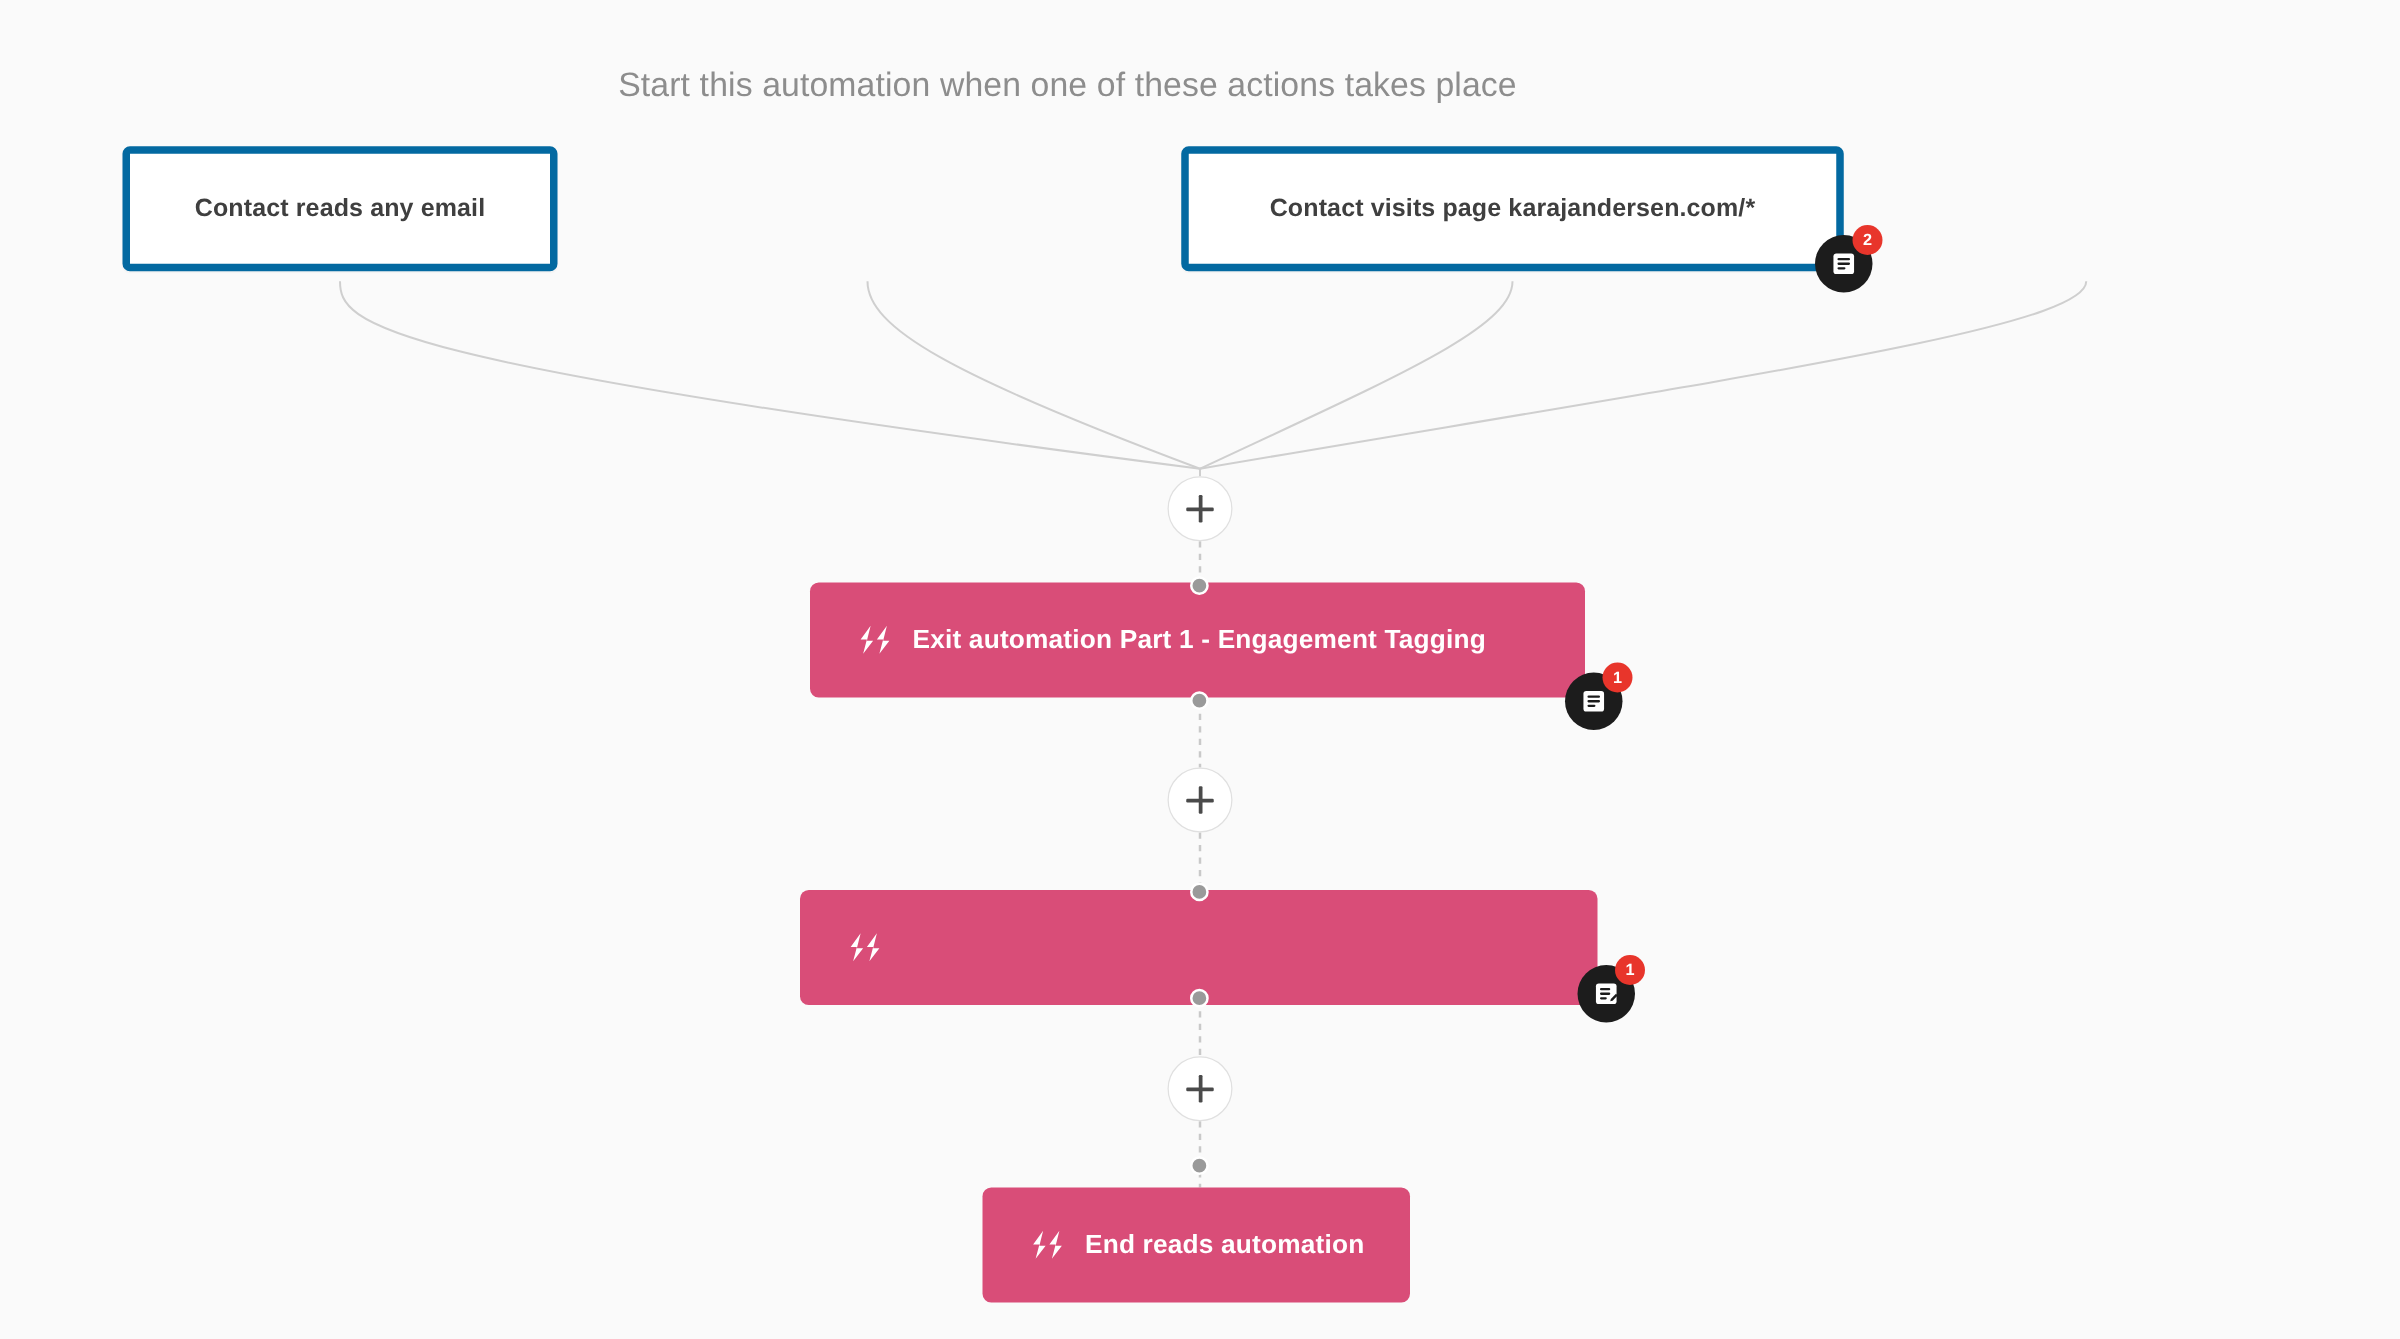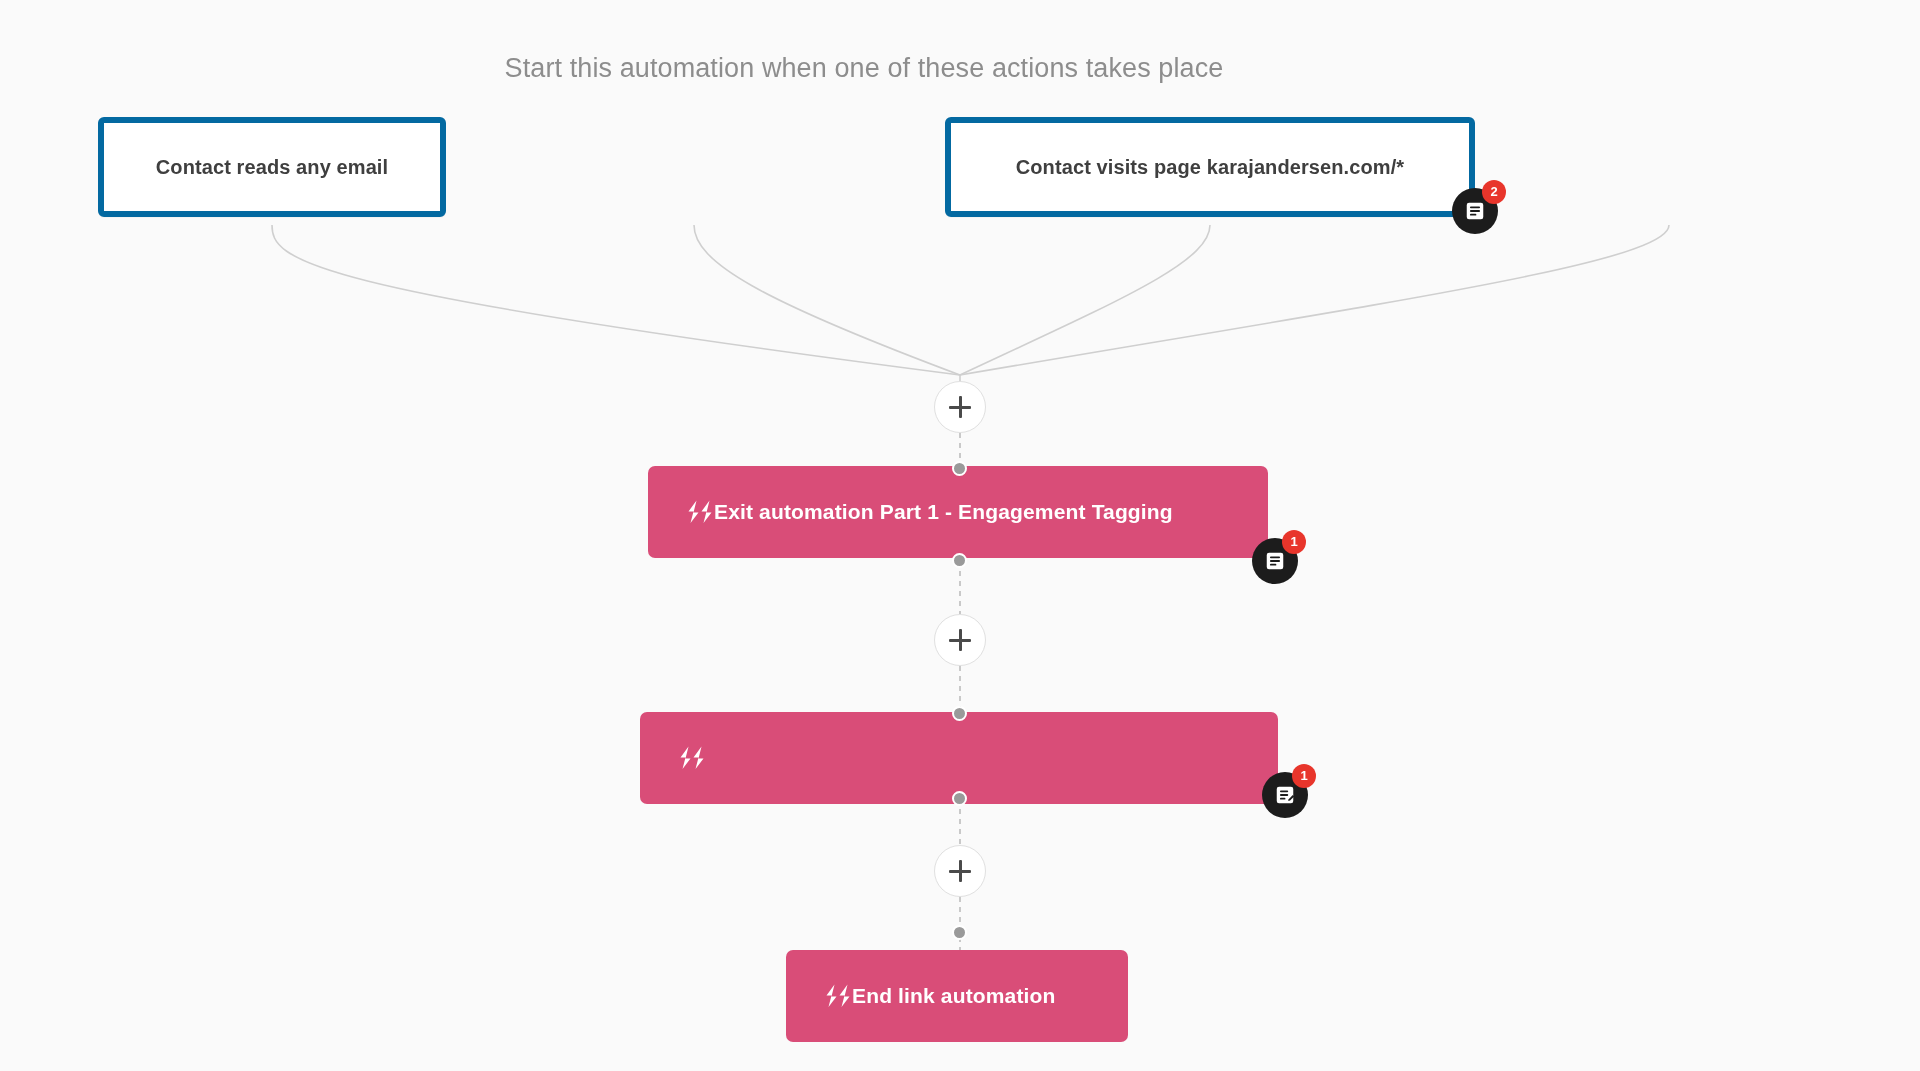--- a/index.html
+++ b/index.html
@@ -31,21 +31,21 @@
     width: 1920px;
     height: 1071px;
     pointer-events: none;
     z-index: 1;
   }
 
   
   .caption {
     position: absolute;
     top: 53px;
-    left: 14px;
+    left: 4px;
     width: 1700px;
     text-align: center;
     font-size: 27px;
     color: #8d8d8d;
     font-weight: 400;
     letter-spacing: 0.1px;
     z-index: 4;
   }
 
   
@@ -100,20 +100,21 @@
     border-radius: 7px;
     display: flex;
     align-items: center;
     height: 92px;
     box-sizing: border-box;
     z-index: 3;
   }
   .node .node-inner {
     display: flex;
     align-items: center;
+    gap: 16px;
     padding-left: 36px;
   }
   .node .node-label {
     font-size: 21px;
     font-weight: 700;
     color: #ffffff;
     letter-spacing: 0.15px;
     white-space: nowrap;
   }
   .bolt-icon {
@@ -310,17 +311,17 @@
 
   <div class="plus-btn" id="plus-2"></div>
 
   <div class="dot" id="dot-4"></div>
   <div class="node" id="node-2">
     <div class="node-inner">
       <svg class="bolt-icon" viewBox="0 0 30 26" xmlns="http://www.w3.org/2000/svg">
         <path d="M12.5 1.5 L4.5 12.5 L9.5 12.5 L6.5 24 L14.5 13.5 L9.5 13.5 Z" fill="#ffffff"></path>
         <path d="M25.5 1.5 L17.5 12.5 L22.5 12.5 L19.5 24 L27.5 13.5 L22.5 13.5 Z" fill="#ffffff"></path>
       </svg>
-      <span class="node-label">End link automation</span>
+      <span class="node-label">End reads automation</span>
     </div>
   </div>
 
 </div>
 
 </body></html>

